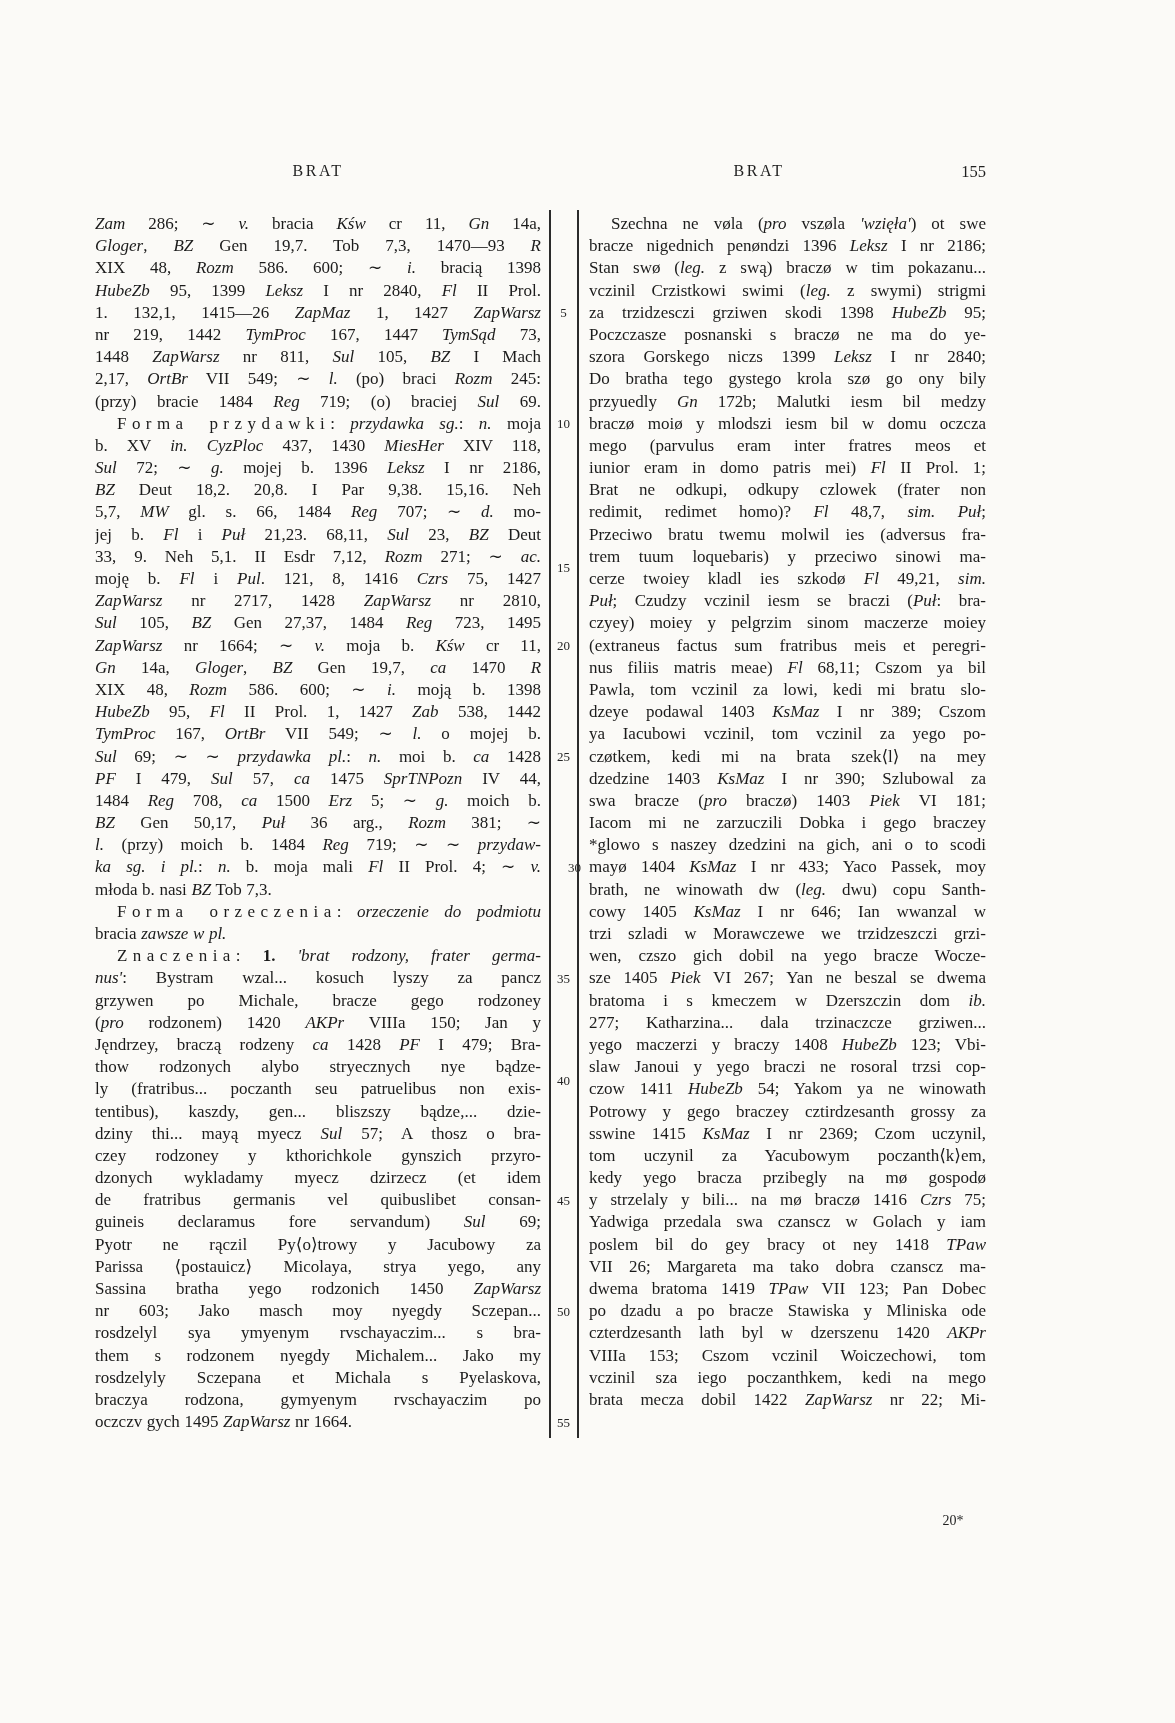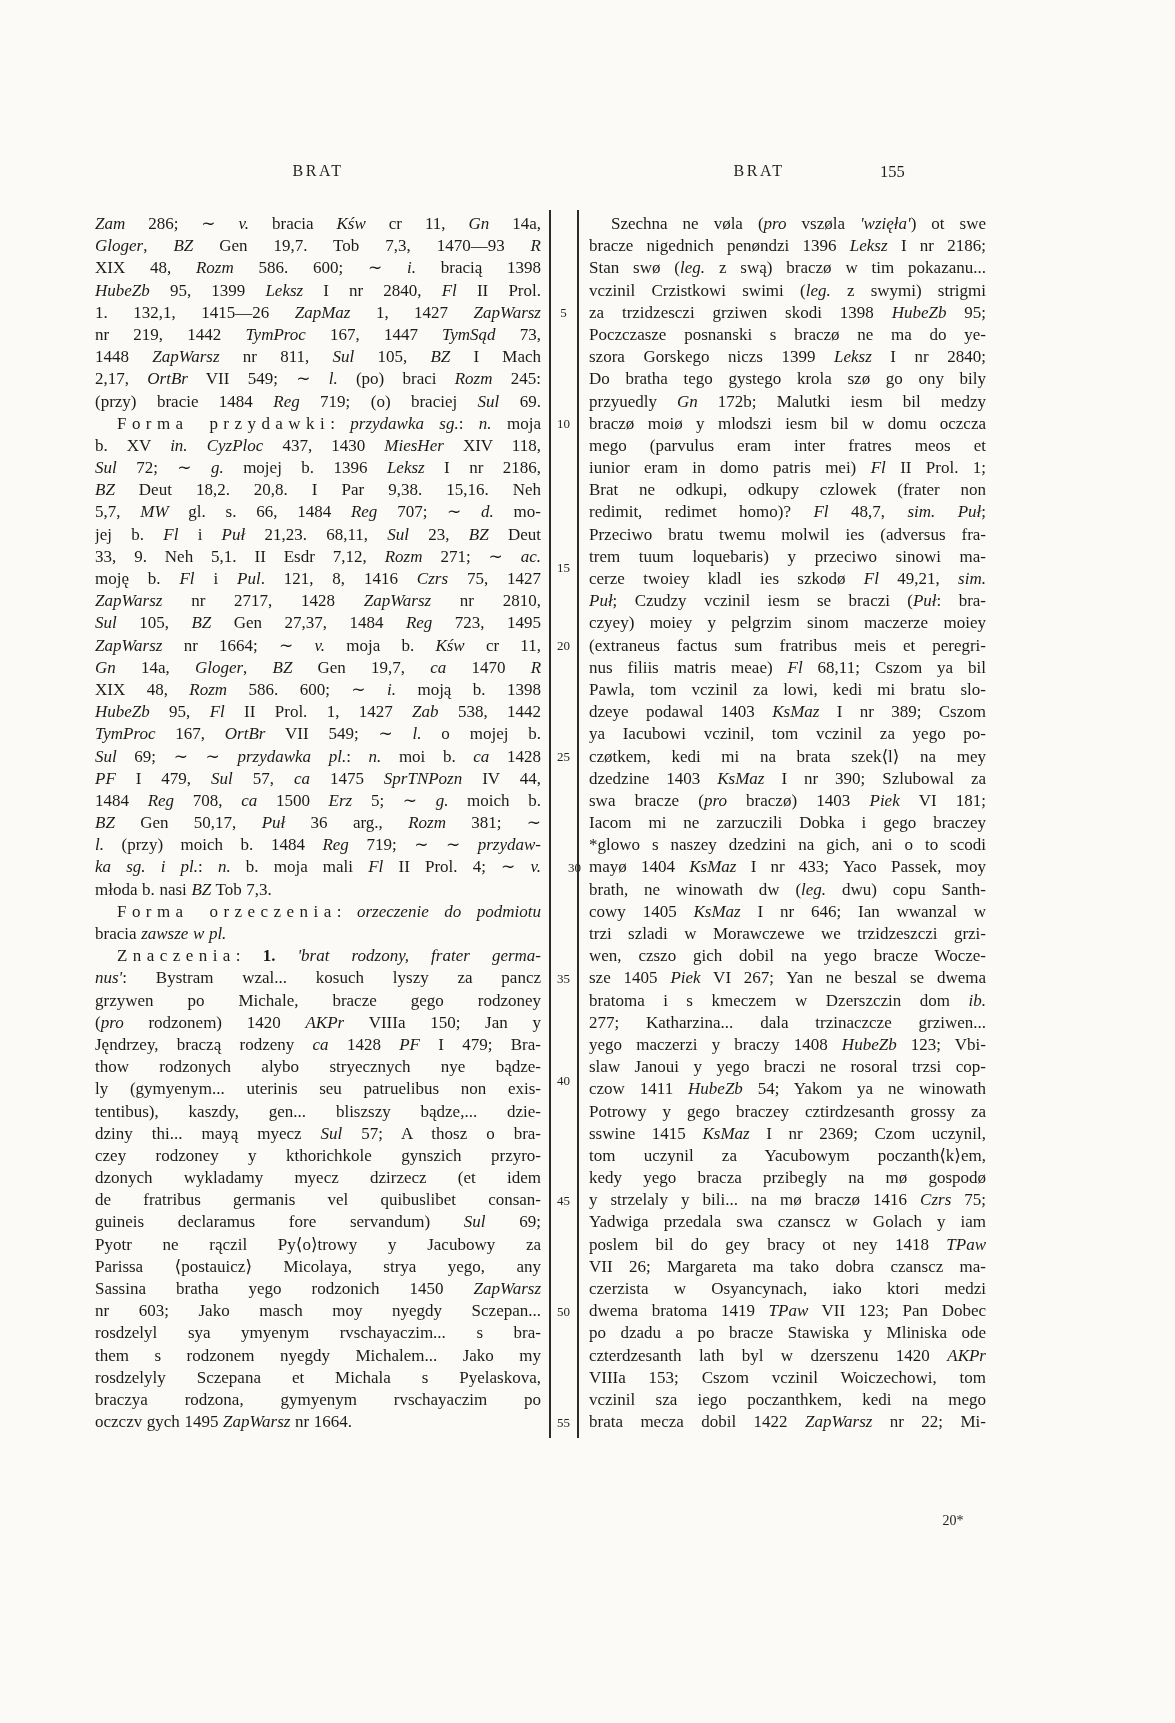--- a/index.html
+++ b/index.html
@@ -14,21 +14,21 @@
   
   .running-head{
     position:absolute;top:162px;height:22px;
     font-size:16px;letter-spacing:2.5px;text-align:center;
     color:#1f1f1f;
   }
   .rh-left{left:95px;width:446px;}
   .rh-right{left:589px;width:340px;}
   .page-number{
     position:absolute;top:162px;left:880px;width:106px;
-    font-size:16.5px;text-align:left;color:#1f1f1f;
+    font-size:16.5px;text-align:right;color:#1f1f1f;
   }
 
   
   .col{position:absolute;top:213px;font-size:17px;font-family:Liberation Serif, serif;}
   .col-left{left:95px;width:446px;}
   .col-right{left:589px;width:397px;}
   .line{
     height:22.2px;line-height:22.2px;
     text-align:justify;text-align-last:justify;
     white-space:normal;overflow:hidden;
@@ -97,21 +97,21 @@
       <div class="line"><i>ka sg. i pl.</i>: <i>n.</i> b. moja mali <i>Fl</i> II Prol. 4; ∼ <i>v.</i></div>
       <div class="line flush">młoda b. nasi <i>BZ</i> Tob 7,3.</div>
       <div class="line indent"><span class="sp">Forma orzeczenia</span>: <i>orzeczenie do podmiotu</i></div>
       <div class="line flush">bracia <i>zawsze w pl.</i></div>
       <div class="line indent"><span class="sp">Znaczenia</span>: <b>1.</b> <i>'brat rodzony, frater germa-</i></div>
       <div class="line"><i>nus'</i>: Bystram wzal... kosuch lyszy za pancz</div>
       <div class="line">grzywen po Michale, bracze gego rodzoney</div>
       <div class="line">(<i>pro</i> rodzonem) 1420 <i>AKPr</i> VIIIa 150; Jan y</div>
       <div class="line">Jęndrzey, braczą rodzeny <i>ca</i> 1428 <i>PF</i> I 479; Bra-</div>
       <div class="line">thow rodzonych alybo stryecznych nye bądze-</div>
-      <div class="line">ly (gymyenym... uterinis seu patruelibus non exis-</div>
+      <div class="line">ly (fratribus... poczanth seu patruelibus non exis-</div>
       <div class="line">tentibus), kaszdy, gen... bliszszy bądze,... dzie-</div>
       <div class="line">dziny thi... mayą myecz <i>Sul</i> 57; A thosz o bra-</div>
       <div class="line">czey rodzoney y kthorichkole gynszich przyro-</div>
       <div class="line">dzonych wykladamy myecz dzirzecz (et idem</div>
       <div class="line">de fratribus germanis vel quibuslibet consan-</div>
       <div class="line">guineis declaramus fore servandum) <i>Sul</i> 69;</div>
       <div class="line">Pyotr ne rączil Py⟨o⟩trowy y Jacubowy za</div>
       <div class="line">Parissa ⟨postauicz⟩ Micolaya, strya yego, any</div>
       <div class="line">Sassina bratha yego rodzonich 1450 <i>ZapWarsz</i></div>
       <div class="line">nr 603; Jako masch moy nyegdy Sczepan...</div>
@@ -180,21 +180,20 @@
       <div class="line">slaw Janoui y yego braczi ne rosoral trzsi cop-</div>
       <div class="line">czow 1411 <i>HubeZb</i> 54; Yakom ya ne winowath</div>
       <div class="line">Potrowy y gego braczey cztirdzesanth grossy za</div>
       <div class="line">sswine 1415 <i>KsMaz</i> I nr 2369; Czom uczynil,</div>
       <div class="line">tom uczynil za Yacubowym poczanth⟨k⟩em,</div>
       <div class="line">kedy yego bracza przibegly na mø gospodø</div>
       <div class="line">y strzelaly y bili... na mø braczø 1416 <i>Czrs</i> 75;</div>
       <div class="line">Yadwiga przedala swa czanscz w Golach y iam</div>
       <div class="line">poslem bil do gey bracy ot ney 1418 <i>TPaw</i></div>
       <div class="line">VII 26; Margareta ma tako dobra czanscz ma-</div>
-      <div class="line">czerzista w Osyancynach, iako ktori medzi</div>
       <div class="line">dwema bratoma 1419 <i>TPaw</i> VII 123; Pan Dobec</div>
       <div class="line">po dzadu a po bracze Stawiska y Mliniska ode</div>
       <div class="line">czterdzesanth lath byl w dzerszenu 1420 <i>AKPr</i></div>
       <div class="line">VIIIa 153; Cszom vczinil Woiczechowi, tom</div>
       <div class="line">vczinil sza iego poczanthkem, kedi na mego</div>
       <div class="line">brata mecza dobil 1422 <i>ZapWarsz</i> nr 22; Mi-</div>
     </div>
 
   <div class="sig">20*</div>
 </div>

